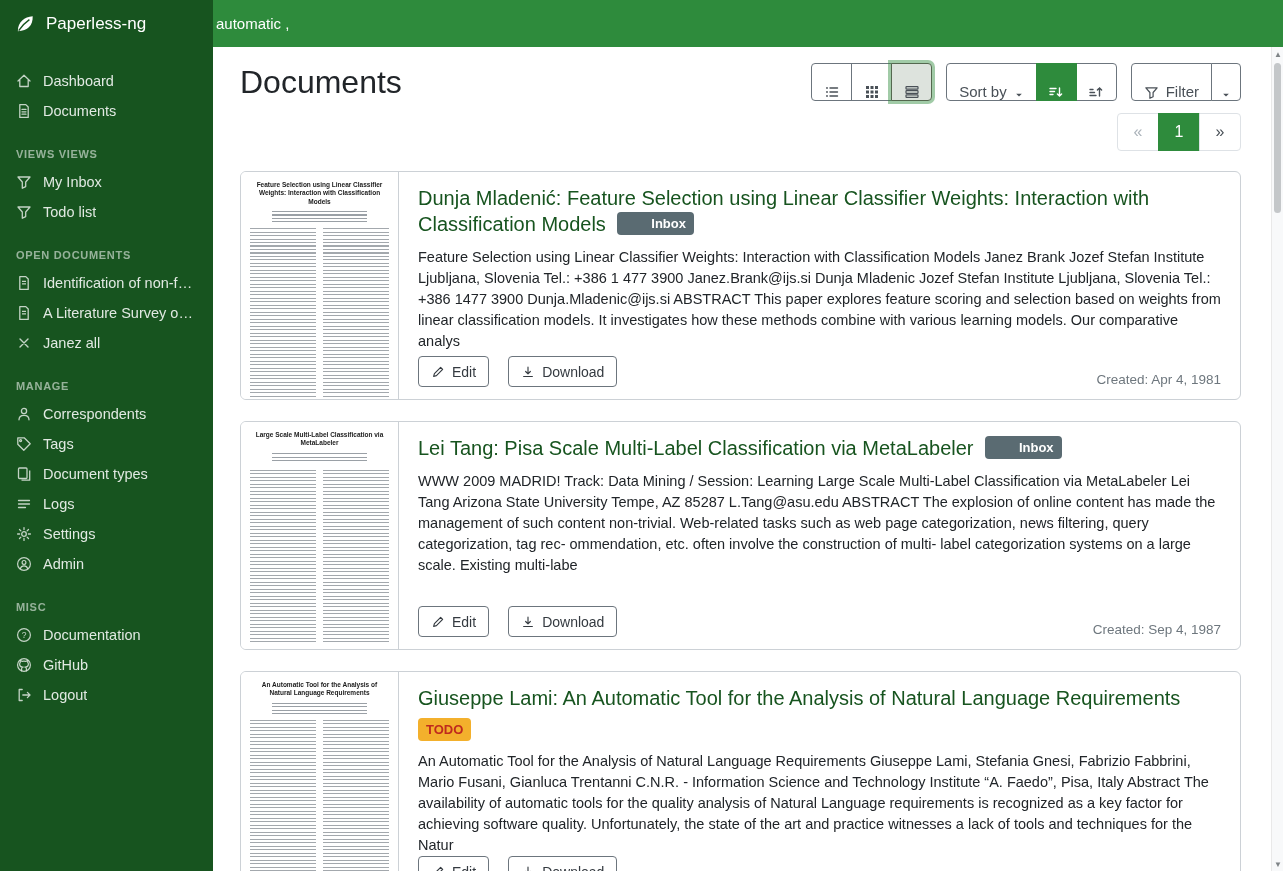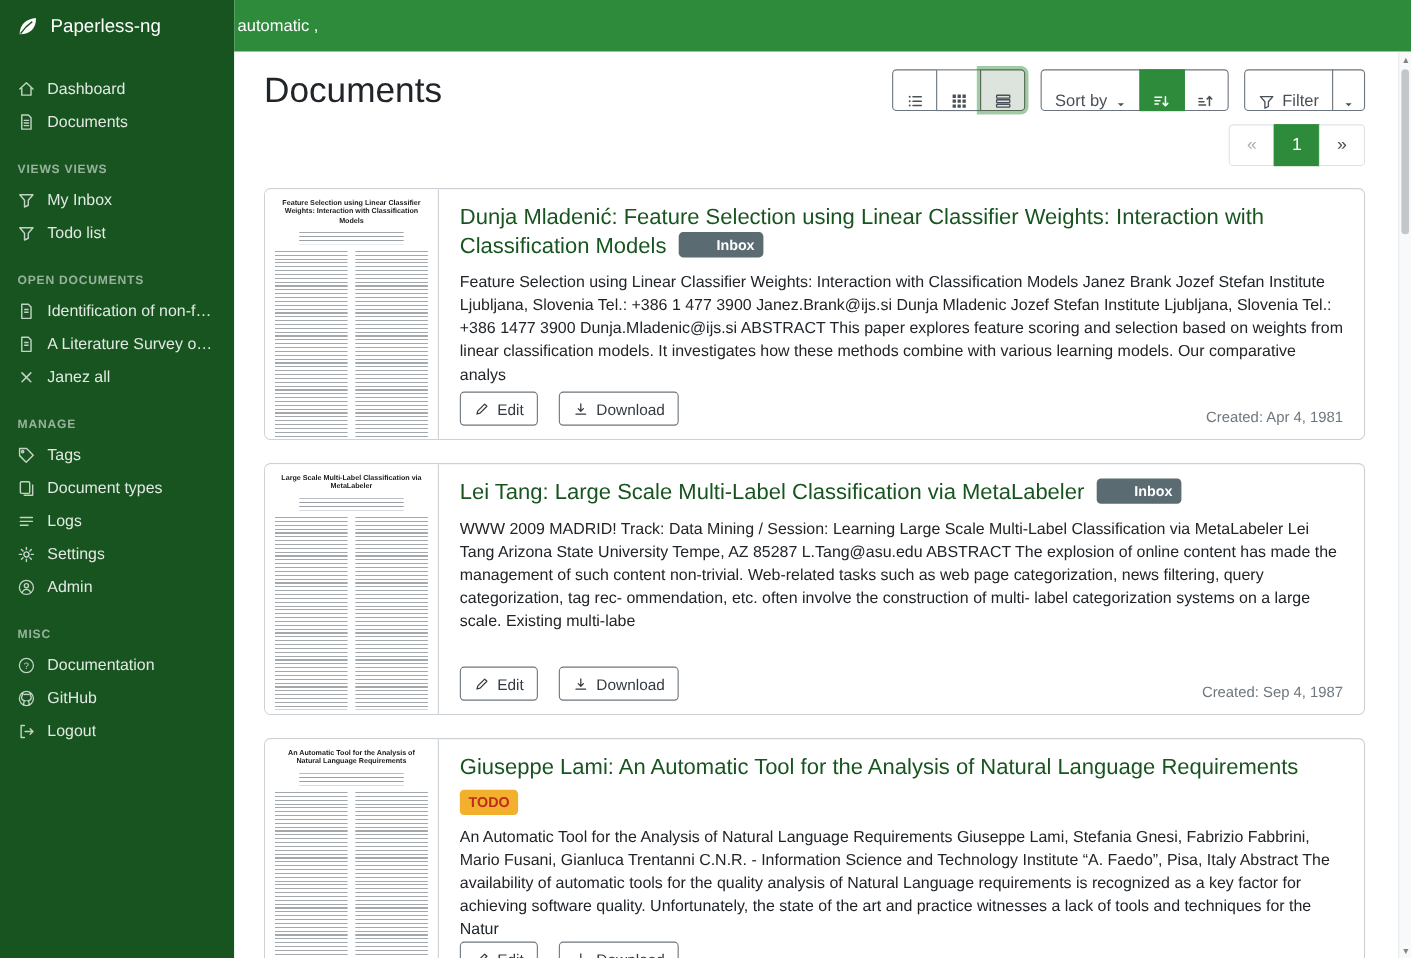--- a/index.html
+++ b/index.html
@@ -171,20 +171,29 @@
           <svg width="16" height="16" viewBox="0 0 16 16" fill="none" stroke="currentColor" stroke-width="1.4" stroke-linecap="round">
               <path d="M4 4l8 8M12 4l-8 8"></path>
             </svg>
         </span>
         <span class="lbl">Janez all</span>
       </a>
 
       <div class="section-heading">MANAGE</div>
       <a class="nav-item">
         <span class="icon">
+          <svg width="16" height="16" viewBox="0 0 16 16" fill="none" stroke="currentColor" stroke-width="1.3" stroke-linecap="round">
+              <circle cx="8" cy="5" r="2.6"></circle>
+              <path d="M3 13.8c0-3 2.2-4.5 5-4.5s5 1.5 5 4.5"></path>
+            </svg>
+        </span>
+        <span class="lbl">Correspondents</span>
+      </a>
+      <a class="nav-item">
+        <span class="icon">
           <svg width="16" height="16" viewBox="0 0 16 16" fill="none" stroke="currentColor" stroke-width="1.3" stroke-linejoin="round">
               <path d="M1.8 8.2V1.8h6.4l6 6-6.4 6.4z"></path>
               <circle cx="4.6" cy="4.6" r="1"></circle>
             </svg>
         </span>
         <span class="lbl">Tags</span>
       </a>
       <a class="nav-item">
         <span class="icon">
           <svg width="16" height="16" viewBox="0 0 16 16" fill="none" stroke="currentColor" stroke-width="1.3" stroke-linejoin="round">
@@ -391,21 +400,21 @@
         <a class="thumb">
           <div class="thumb-title">Large Scale Multi-Label Classification via MetaLabeler</div>
           <div class="thumb-meta"></div>
           <div class="thumb-cols">
               <div class="tcol"></div>
               <div class="tcol"></div>
             </div>
         </a>
         <div class="card-body">
           <div>
-            <a class="doc-title">Lei Tang: Large Scale Multi-Label Classification via MetaLabeler</a>
+            <a class="doc-title">Lei Tang: Pisa Scale Multi-Label Classification via MetaLabeler</a>
             <span class="badge badge-inbox">Inbox</span>
           </div>
           <p class="excerpt">WWW 2009 MADRID! Track: Data Mining / Session: Learning Large Scale Multi-Label Classification via MetaLabeler Lei Tang Arizona State University Tempe, AZ 85287 L.Tang@asu.edu ABSTRACT The explosion of online content has made the management of such content non-trivial. Web-related tasks such as web page categorization, news filtering, query categorization, tag rec- ommendation, etc. often involve the construction of multi- label categorization systems on a large scale. Existing multi-labe</p>
           <div class="card-footer-row">
             <div class="actions">
               <button class="btn-sm">
                 <span class="icon">
                   <svg width="14" height="14" viewBox="0 0 16 16" fill="none" stroke="currentColor" stroke-width="1.3" stroke-linejoin="round">
                       <path d="M3 13l.9-3.2L11 2.7l2.3 2.3L6.2 12.1 3 13z"></path>
                     </svg>

